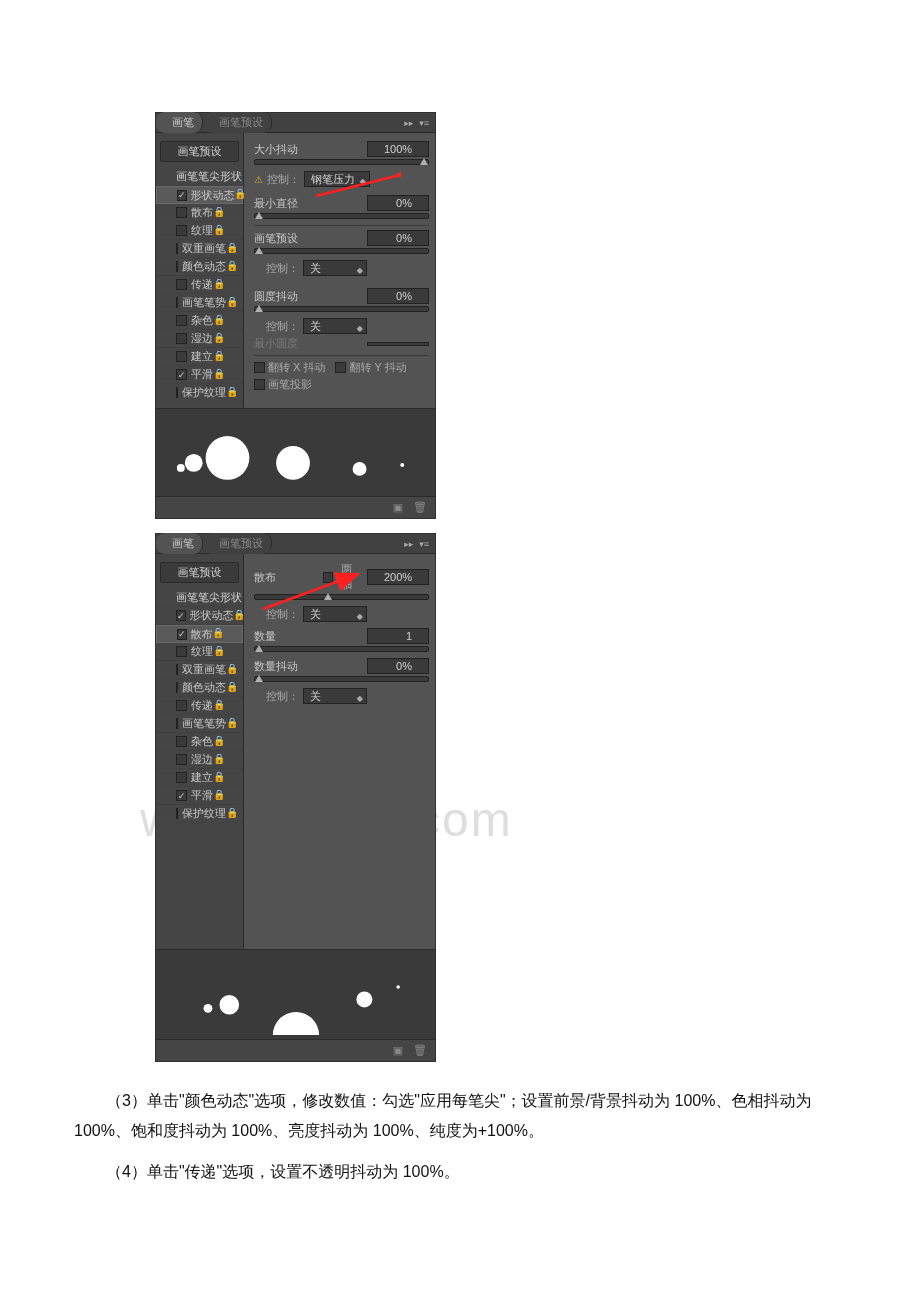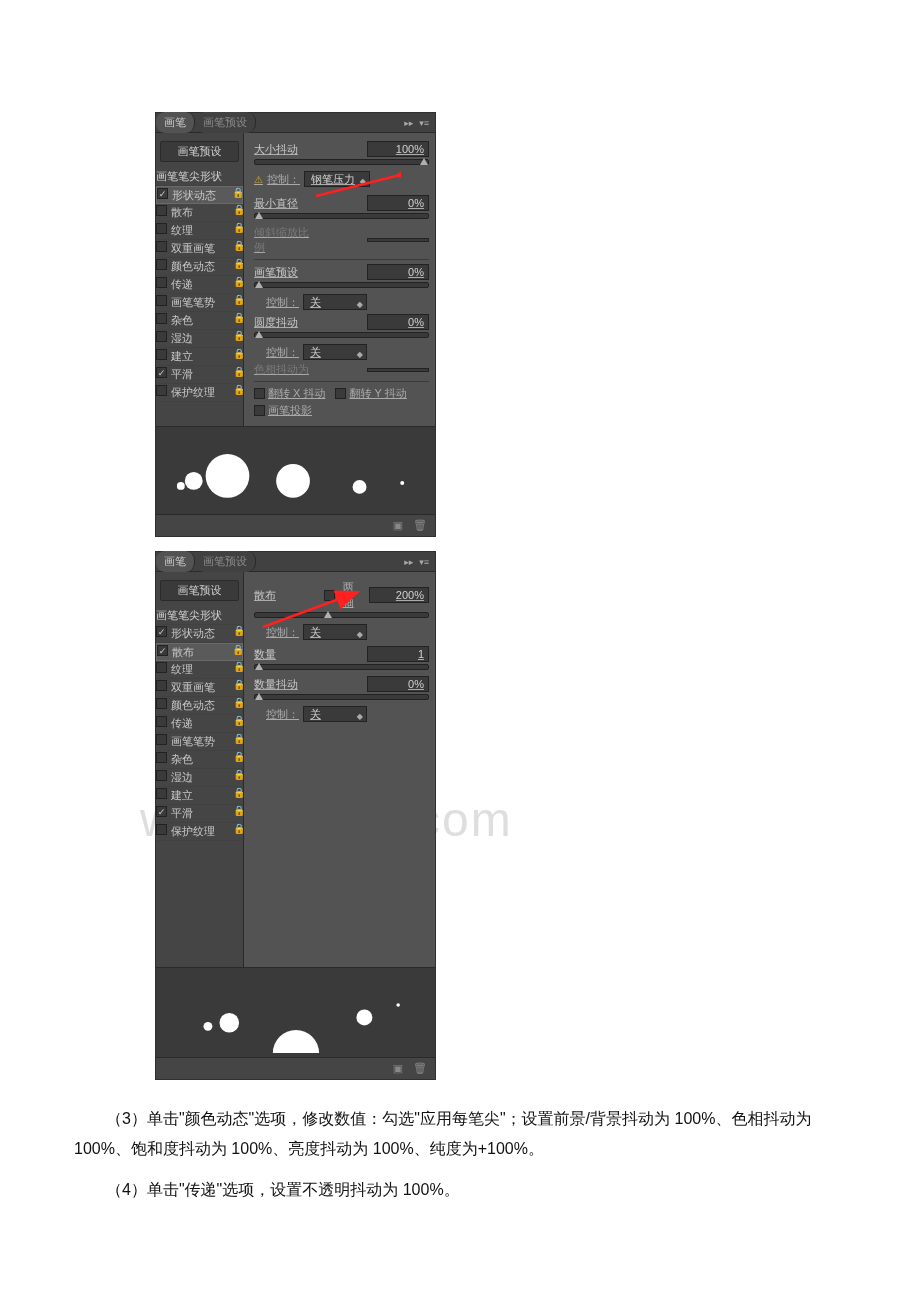--- a/index.html
+++ b/index.html
@@ -26,21 +26,21 @@
     margin-bottom: 14px;
   }
   .panel-tabs {
     display: flex;
     align-items: center;
     background: #414141;
     height: 20px;
     border-bottom: 1px solid #2a2a2a;
   }
   .tab {
-    padding: 3px 8px 3px 8px;
+    padding: 3px 8px 3px 16px;
     font-size: 11px;
     color: #c8c8c8;
     background: #535353;
     border-right: 1px solid #2a2a2a;
     border-radius: 9px;
   }
   .tab.inactive { background: #414141; color: #8a8a8a; }
   .tab-icons { margin-left: auto; display: flex; gap: 6px; padding-right: 6px; color: #aaa; font-size: 9px; }
   .tab-icons span { cursor: default; }
   .panel-body { display: flex; }
@@ -55,22 +55,22 @@
     border: 1px solid #2a2a2a;
     color: #d0d0d0;
     font-size: 11px;
     text-align: center;
     padding: 2px 0;
     margin: 2px 4px 6px 4px;
     border-radius: 2px;
   }
   .side-item {
     display: flex;
-    align-items: flex-start;
-    padding: 1px 0;
+    align-items: center;
+    padding: 1px 20px;
     height: 18px;
     border-bottom: 1px solid rgba(0,0,0,0.05);
     position: relative;
   }
   .side-item.selected { background: #5a5a5a; border: 1px solid #6a6a6a; }
   .chk {
     width: 11px; height: 11px;
     border: 1px solid #222;
     background: #3a3a3a;
     margin-right: 4px;
@@ -97,30 +97,29 @@
     flex: 1;
     padding: 6px 6px 6px 10px;
     position: relative;
   }
   .row {
     display: flex;
     align-items: center;
     margin: 2px 0;
     font-size: 11px;
     color: #aaa;
-    text-decoration: underline;
   }
   .row .lbl { width: 64px; color: #c8c8c8; }
   .row .lbl.dim { color: #7a7a7a; }
   .valbox {
     width: 62px;
     background: #3a3a3a;
     border: 1px solid #222;
     color: #d0d0d0;
-    padding: 1px 4px;
+    padding: 1px 16px;
     font-size: 11px;
     text-align: right;
     margin-left: auto;
   }
   .slider {
     height: 6px;
     background: #3a3a3a;
     border: 1px solid #222;
     margin: 2px 0 6px 0;
     position: relative;
@@ -298,53 +297,49 @@
             <span style="width:4px"></span>
             <div class="dropdown"><span>钢笔压力</span><span class="arr">◆</span></div>
           </div>
           <div class="row" style="margin-top:8px;gap:30px;">
             <span class="lbl">最小直径</span>
             <span class="valbox">0%</span>
           </div>
           <div class="slider">
               <span class="thumb" style="left:0;"></span>
             </div>
-          <div class="row">
-            <span class="lbl dim">倾斜缩放比例</span>
-            <span class="valbox"></span>
-          </div>
           <div class="sep"></div>
           <div class="row">
             <span class="lbl">画笔预设</span>
             <span class="valbox">0%</span>
           </div>
           <div class="slider">
               <span class="thumb" style="left:0;"></span>
             </div>
           <div class="row">
             <span style="width:12px;"></span>
             <span>控制：</span>
             <span style="width:4px"></span>
             <div class="dropdown"><span>关</span><span class="arr">◆</span></div>
           </div>
-          <div class="row" style="margin-top:4px;">
+          <div class="row" style="margin-top:12px;">
             <span class="lbl">圆度抖动</span>
             <span class="valbox">0%</span>
           </div>
           <div class="slider">
               <span class="thumb" style="left:0;"></span>
             </div>
           <div class="row">
             <span style="width:12px;"></span>
             <span>控制：</span>
             <span style="width:4px"></span>
             <div class="dropdown"><span>关</span><span class="arr">◆</span></div>
           </div>
           <div class="row">
-            <span class="lbl dim">色相抖动为</span>
+            <span class="lbl dim">最小圆度</span>
             <span class="valbox"></span>
           </div>
           <div class="sep"></div>
           <div class="row">
             <span class="inline-chk">
                 <span class="chk"></span>
                 <span>翻转 X 抖动</span>
               </span>
             <span class="inline-chk">
                 <span class="chk"></span>

